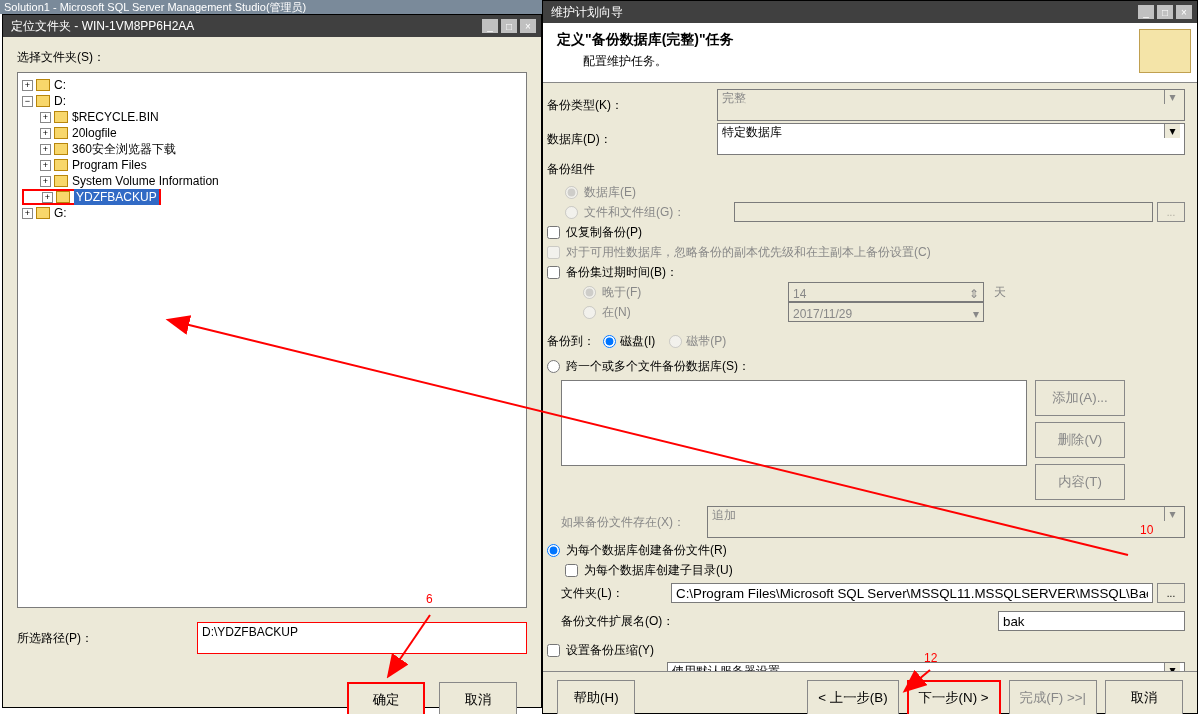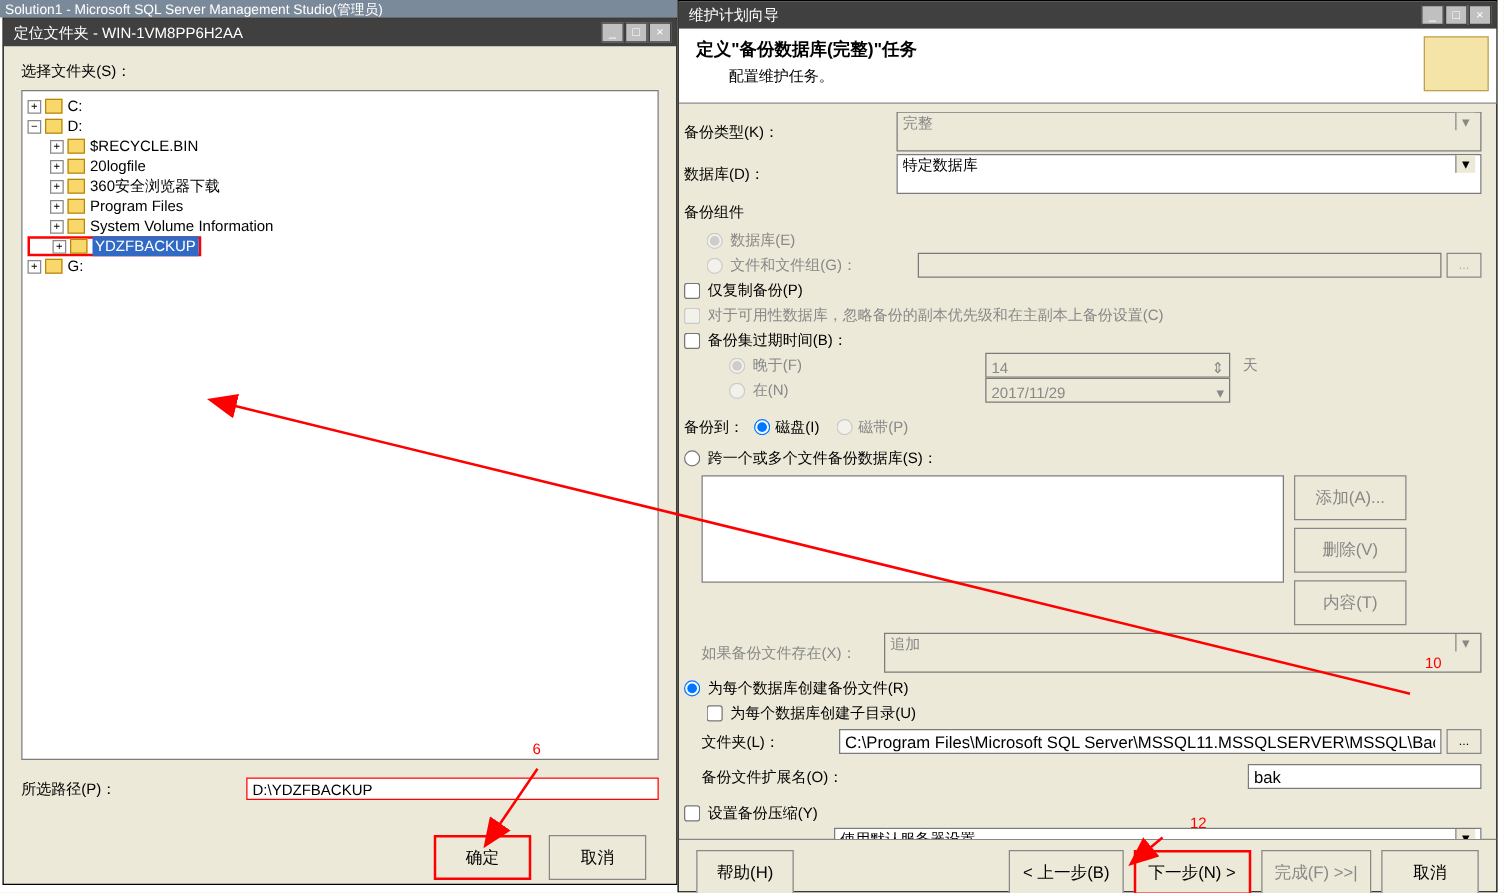--- a/index.html
+++ b/index.html
@@ -104,21 +104,21 @@
   display: flex;
   align-items: center;
   margin-top: 14px;
 }
 .path-row label { width: 180px; }
 .path-input {
   flex: 1;
   border: 1px solid #ff0000;
   padding: 2px 4px;
   background: #fff;
-  height: 18px;
+  height: 32px;
 }
 .btn-row {
   display: flex;
   justify-content: flex-end;
   gap: 14px;
   margin-top: 28px;
   padding-right: 10px;
 }
 .btn {
   min-width: 78px;
@@ -459,21 +459,21 @@
     <button class="btn" style="margin-right:auto">帮助(H)</button>
     <button class="btn">&lt; 上一步(B)</button>
     <button class="btn btn-highlight-red">下一步(N) &gt;</button>
     <button class="btn disabled-text" disabled="">完成(F) &gt;&gt;|</button>
     <button class="btn">取消</button>
   </div>
 </div>
 
 <div class="annotation" style="left:1140px;top:523px">10</div>
 <div class="annotation" style="left:426px;top:592px">6</div>
-<div class="annotation" style="left:952px;top:651px">12</div>
+<div class="annotation" style="left:924px;top:651px">12</div>
 
 <svg class="arrow-svg" style="left:0;top:0;width:1203px;height:714px">
   <defs>
     <marker id="ah" markerWidth="12" markerHeight="12" refX="2" refY="5" orient="auto">
       <polygon points="0,0 12,5 0,10" fill="#ff0000"></polygon>
     </marker>
   </defs>
 
   <line x1="1128" y1="555" x2="185" y2="324" stroke="#ff0000" stroke-width="2" marker-end="url(#ah)"></line>
 

